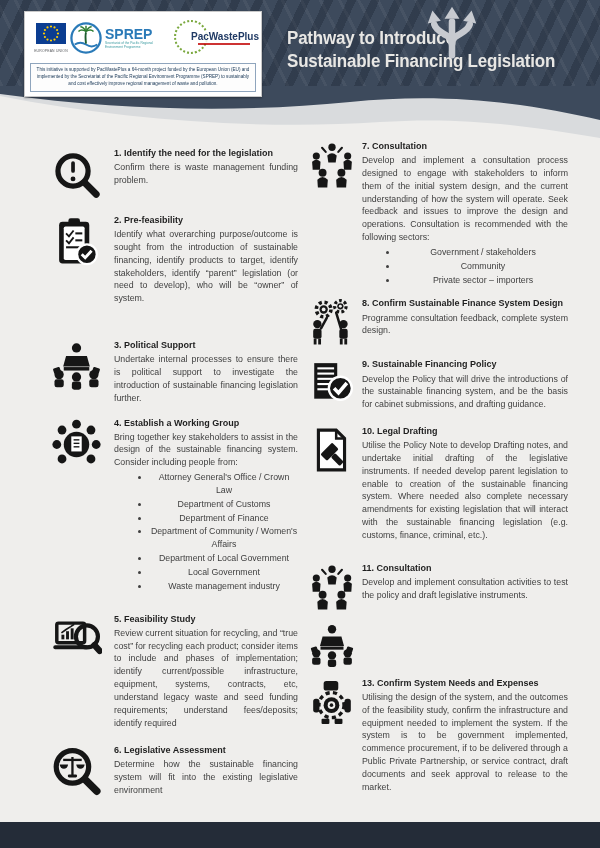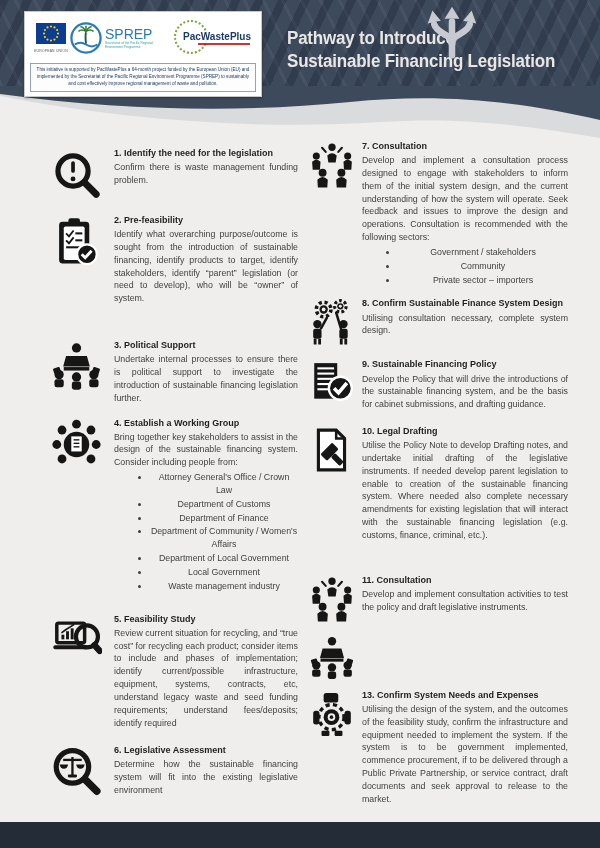--- a/index.html
+++ b/index.html
@@ -13,25 +13,25 @@
       repeating-linear-gradient(115deg, rgba(17,25,38,0.28) 0 8px, rgba(17,25,38,0) 8px 21px),
       repeating-linear-gradient(63deg, rgba(255,255,255,0.05) 0 3px, rgba(255,255,255,0) 3px 17px);}
   .wave{position:absolute;top:86px;left:0;width:600px;height:56px;display:block;}
 
   .logo-box{position:absolute;top:11px;left:24px;width:236px;height:84px;background:#ffffff;
     border:1px solid #c9c9c9;box-shadow:0 1px 2px rgba(0,0,0,0.35);z-index:3;}
   .logo-row{display:flex;align-items:center;justify-content:space-between;padding:4px 7px 2px 7px;height:44px;}
   .eu-block{width:38px;text-align:center;}
   .eu-label{font-size:3.4px;color:#55575a;letter-spacing:.2px;margin-top:1px;}
   .sprep-block{display:flex;align-items:center;gap:3px;width:102px;}
-  .sprep-name{font-size:14px;font-weight:normal;color:#2a7ab8;line-height:13px;}
+  .sprep-name{font-size:14px;font-weight:bold;color:#2a7ab8;line-height:13px;}
   .sprep-tag{font-size:3.2px;color:#3a9aa0;line-height:4px;}
   .pwp-block{position:relative;width:82px;height:40px;}
   .pwp-ring{position:absolute;left:2px;top:2px;width:30px;height:30px;border:2px dotted #7aa83e;border-radius:50%;}
-  .pwp-name{position:absolute;left:10px;top:13px;font-size:10px;font-weight:bold;color:#203a64;background:rgba(255,255,255,0.85);padding:0 1px;white-space:nowrap;}
+  .pwp-name{position:absolute;left:18px;top:13px;font-size:10px;font-weight:bold;color:#203a64;background:rgba(255,255,255,0.85);padding:0 1px;white-space:nowrap;}
   .pwp-tagline{position:absolute;left:26px;top:25px;width:52px;height:2px;background:#c00000;opacity:.8;}
   .disclaimer-box{margin:1px 5px 0 5px;border:1px solid #8fa5bd;background:#fdfdfd;padding:3px 4px;
     font-size:4.6px;line-height:1.5;text-align:center;color:#23405e;}
 
   .title-block{position:absolute;left:287px;top:27px;z-index:3;transform:scaleX(.97);transform-origin:left top;}
   .title-line{font-size:17.5px;font-weight:bold;color:#e8e7e4;letter-spacing:-0.2px;line-height:23px;white-space:nowrap;}
   .branch-arrow{position:absolute;left:424px;top:3px;width:56px;height:56px;z-index:3;}
 
   
   .col{position:absolute;}
@@ -378,37 +378,37 @@
     </div>
 
     <div class="step" style="margin-bottom:13px">
       <div class="ic">
           <svg>
             <use href="#i-gears-people"></use>
           </svg>
         </div>
       <div class="txt">
         <div class="t">8. Confirm Sustainable Finance System Design</div>
-        <div>Utilising consultation necessary, complete system design.</div>
+        <div>Programme consultation feedback, complete system design.</div>
       </div>
     </div>
 
     <div class="step" style="margin-bottom:14px">
       <div class="ic">
           <svg>
             <use href="#i-policy-check"></use>
           </svg>
         </div>
       <div class="txt">
         <div class="t">9. Sustainable Financing Policy</div>
         <div>Develop the Policy that will drive the introductions of the sustainable financing system, and be the basis for cabinet submissions, and drafting guidance.</div>
       </div>
     </div>
 
-    <div class="step" style="margin-bottom:32px">
+    <div class="step" style="margin-bottom:20px">
       <div class="ic">
           <svg>
             <use href="#i-gavel-doc"></use>
           </svg>
         </div>
       <div class="txt">
         <div class="t">10. Legal Drafting</div>
         <div>Utilise the Policy Note to develop Drafting notes, and undertake initial drafting of the legislative instruments. If needed develop parent legislation to enable to creation of the sustainable financing system. Where needed also complete necessary amendments for existing legislation that will interact with the sustainable financing legislation (e.g. customs, finance, criminal, etc.).</div>
       </div>
     </div>

